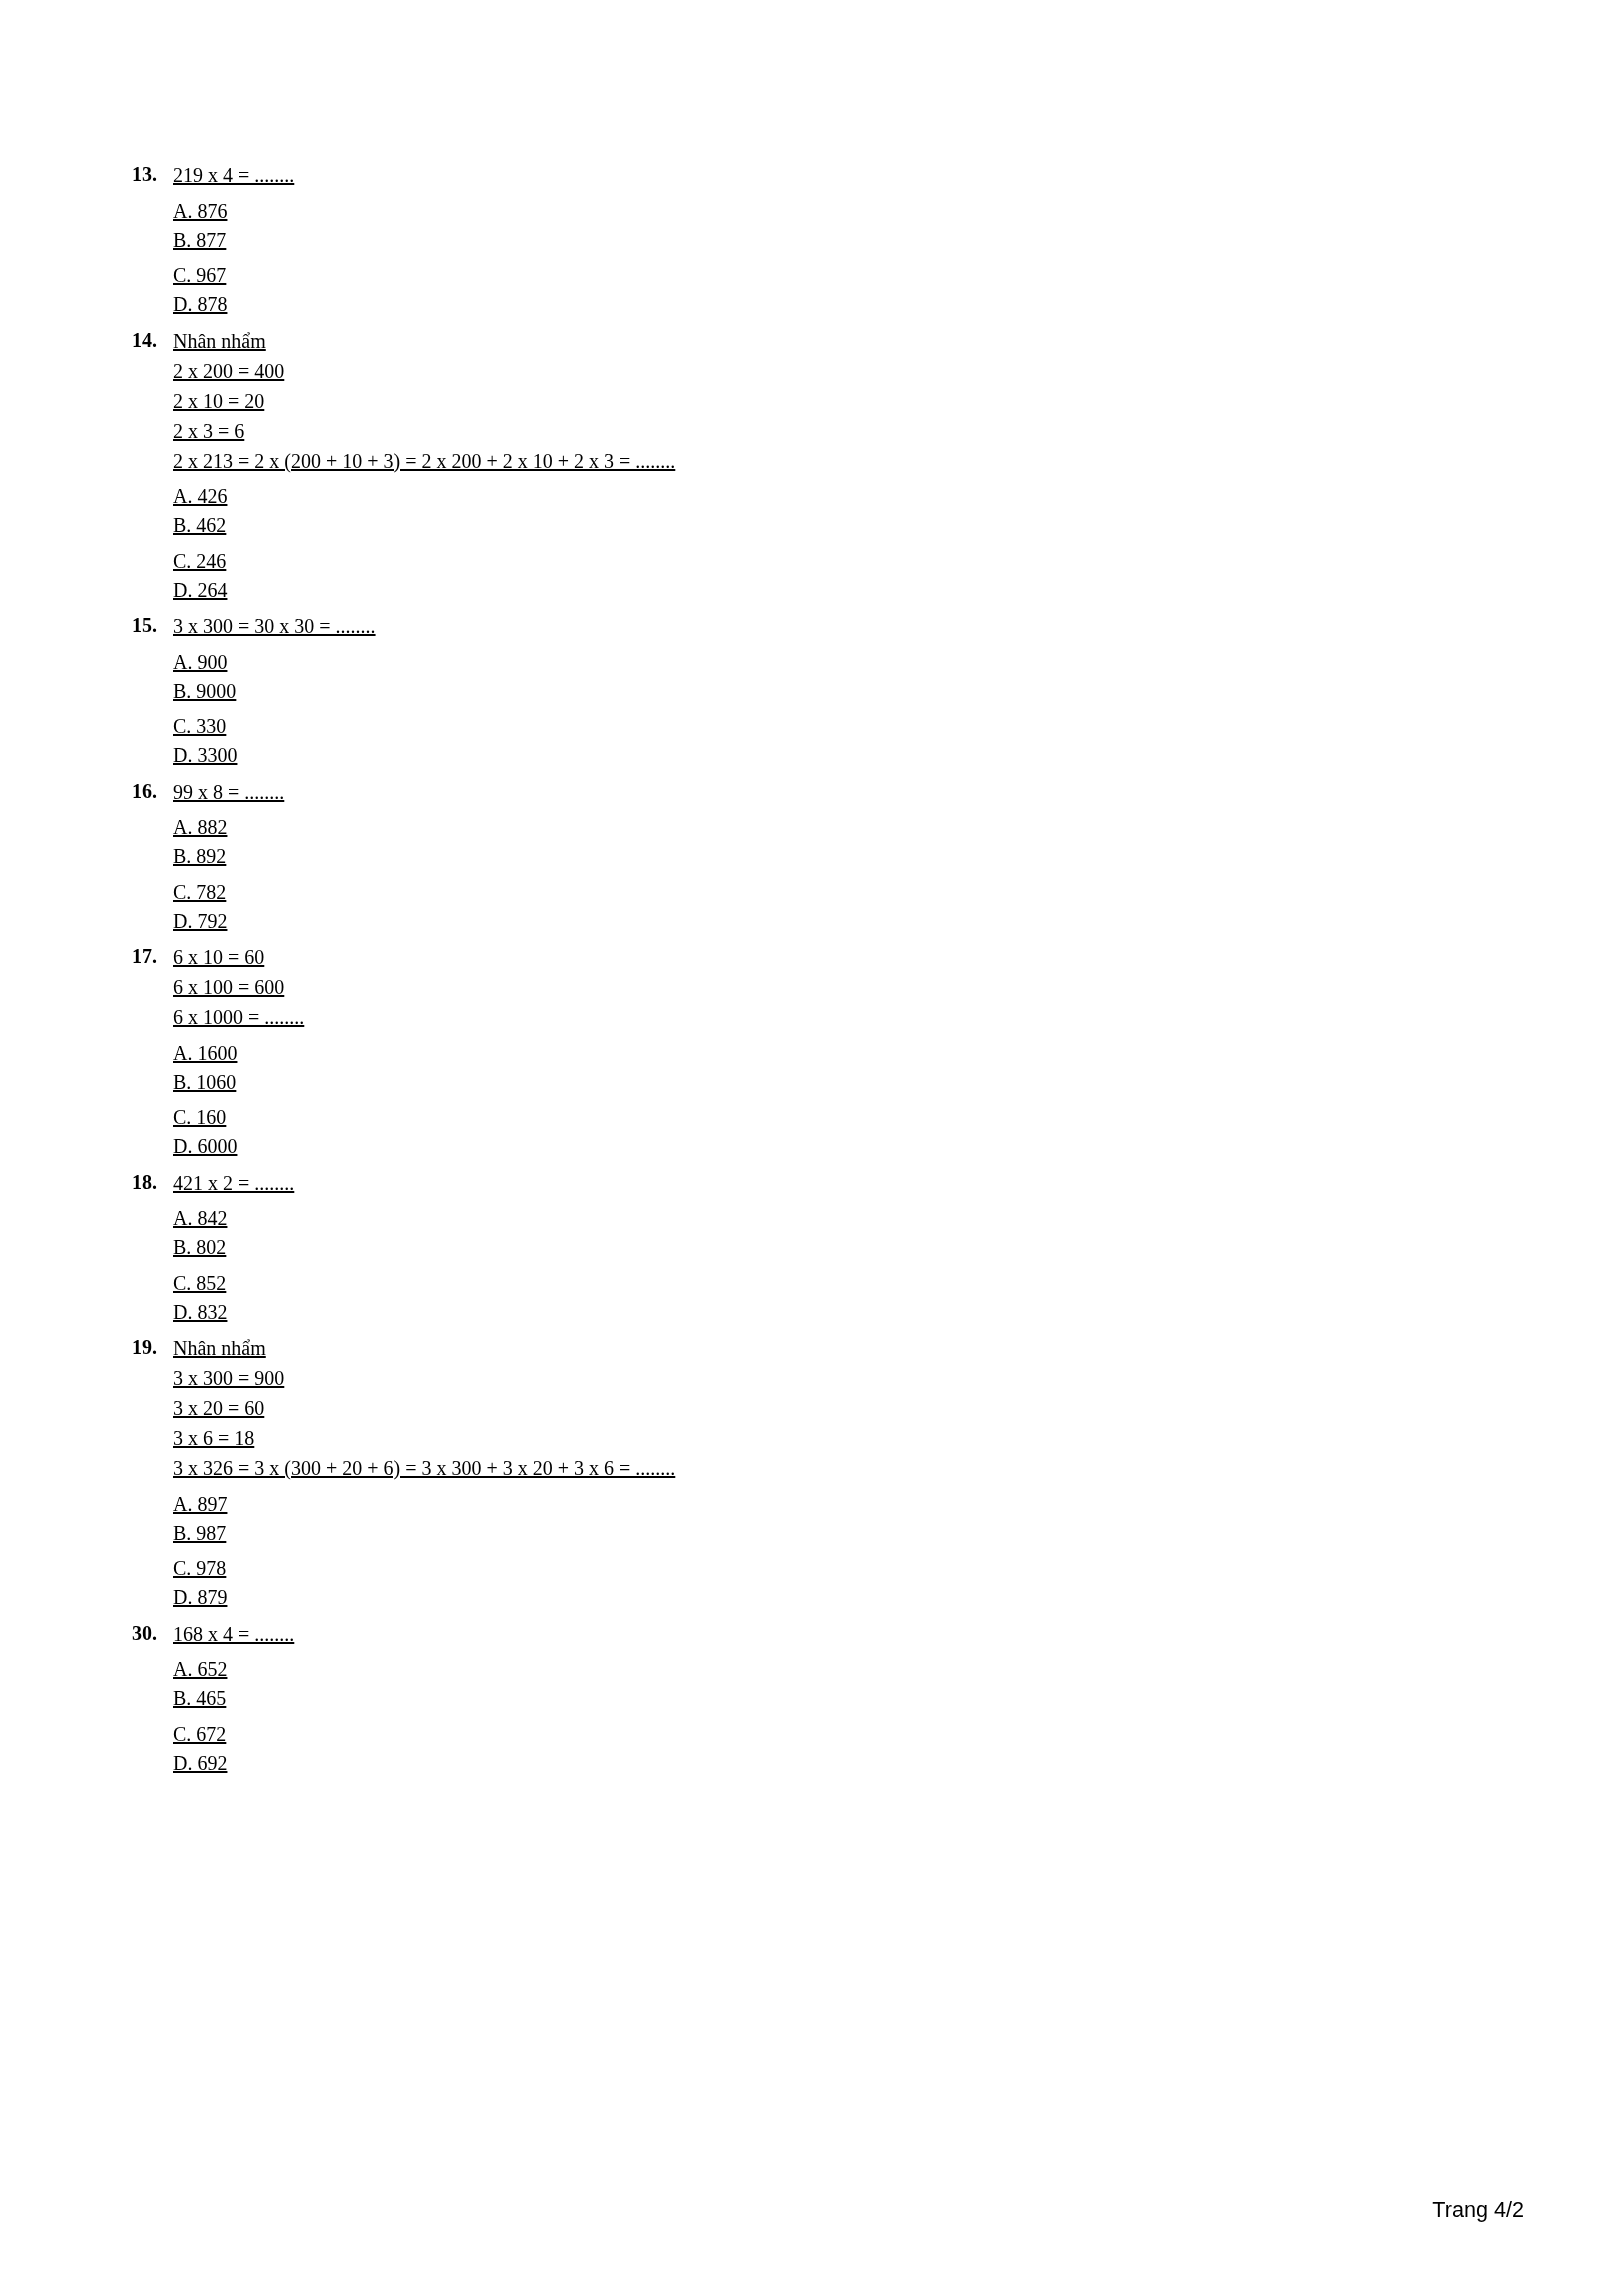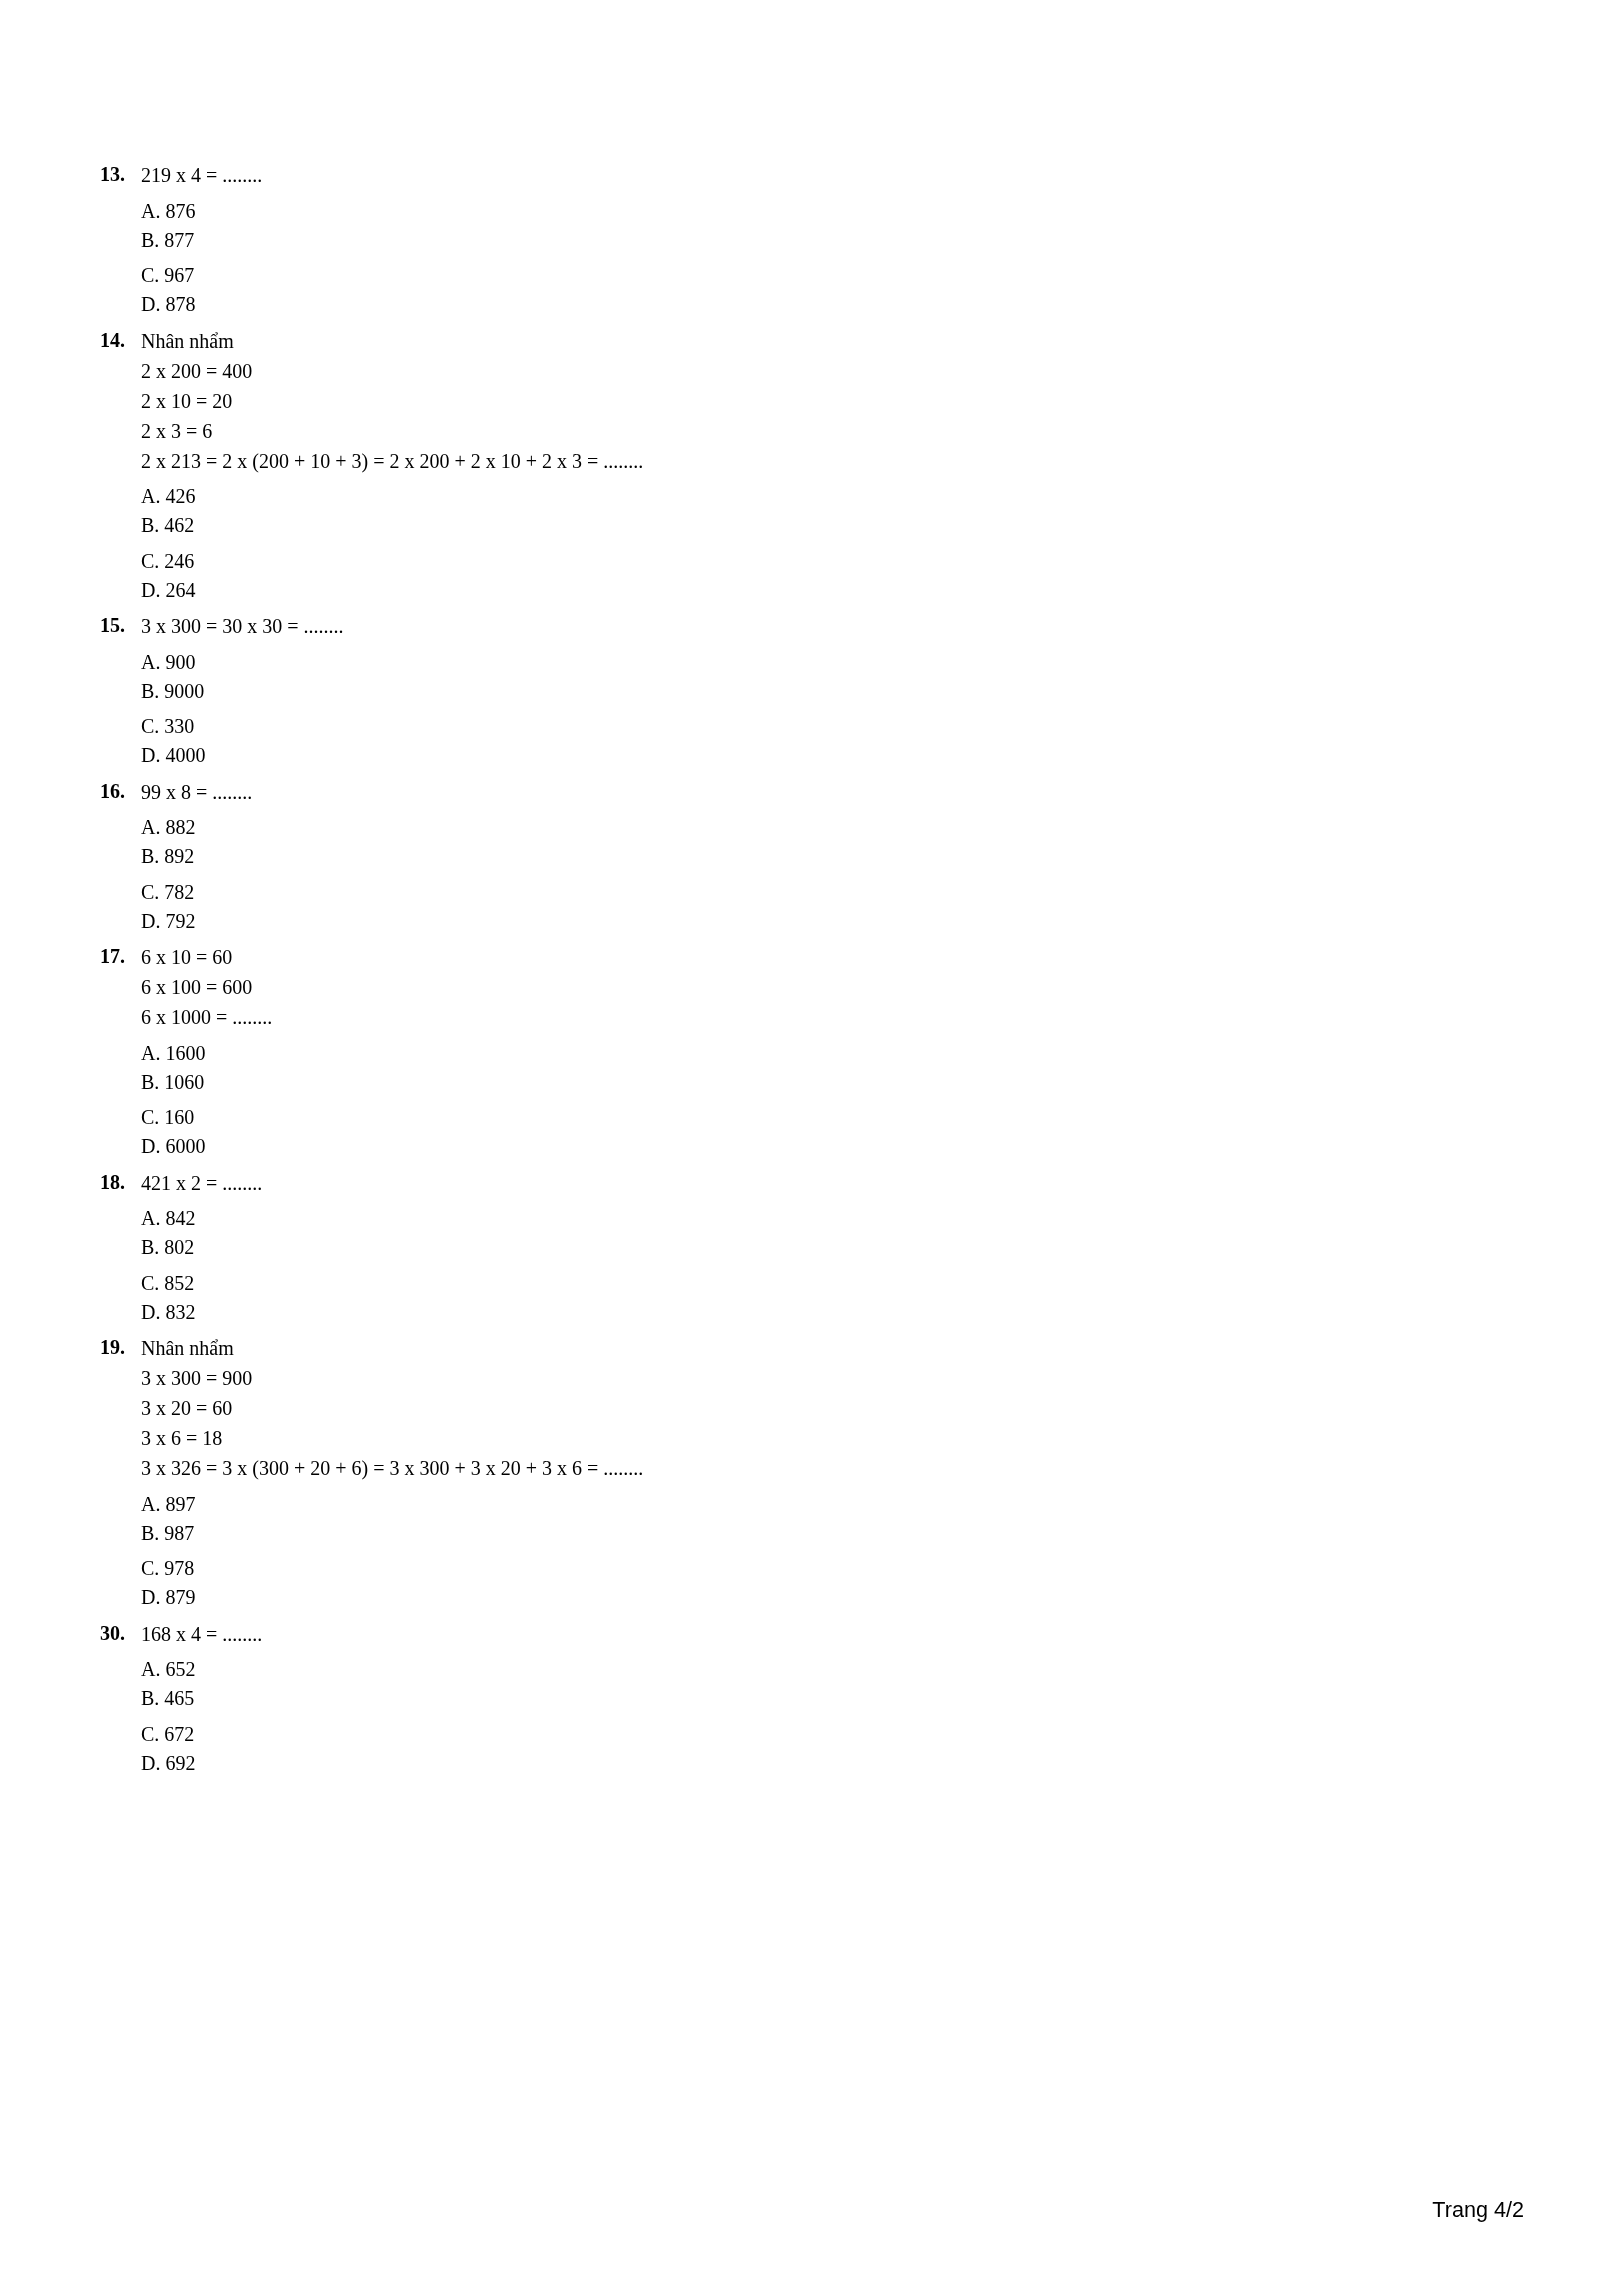--- a/index.html
+++ b/index.html
@@ -14,23 +14,24 @@
   .page {
     position: relative;
     width: 1622px;
     height: 2295px;
     background: #ffffff;
     box-sizing: border-box;
     overflow: hidden;
   }
   .content {
     position: absolute;
-    left: 79px;
+    left: 111px;
     top: 160px;
     width: 1427px;
+    text-decoration: underline;
   }
   .question {
     position: relative;
     margin-bottom: 6.5px;
   }
   .qnum {
     position: absolute;
     left: 0;
     top: 0;
     width: 46px;
@@ -120,21 +121,21 @@
       <div class="qnum">15.</div>
       <div class="qbody">
         <div class="stem-line">3 x 300 = 30 x 30 = ........</div>
         <div class="options">
           <div class="optrow">
             <div class="opt opt-a">A. 900</div>
             <div class="opt opt-b">B. 9000</div>
           </div>
           <div class="optrow">
             <div class="opt opt-c">C. 330</div>
-            <div class="opt opt-d">D. 4000</div>
+            <div class="opt opt-d">D. 3300</div>
           </div>
         </div>
       </div>
     </div>
 
     <div class="question">
       <div class="qnum">16.</div>
       <div class="qbody">
         <div class="stem-line">99 x 8 = ........</div>
         <div class="options">

